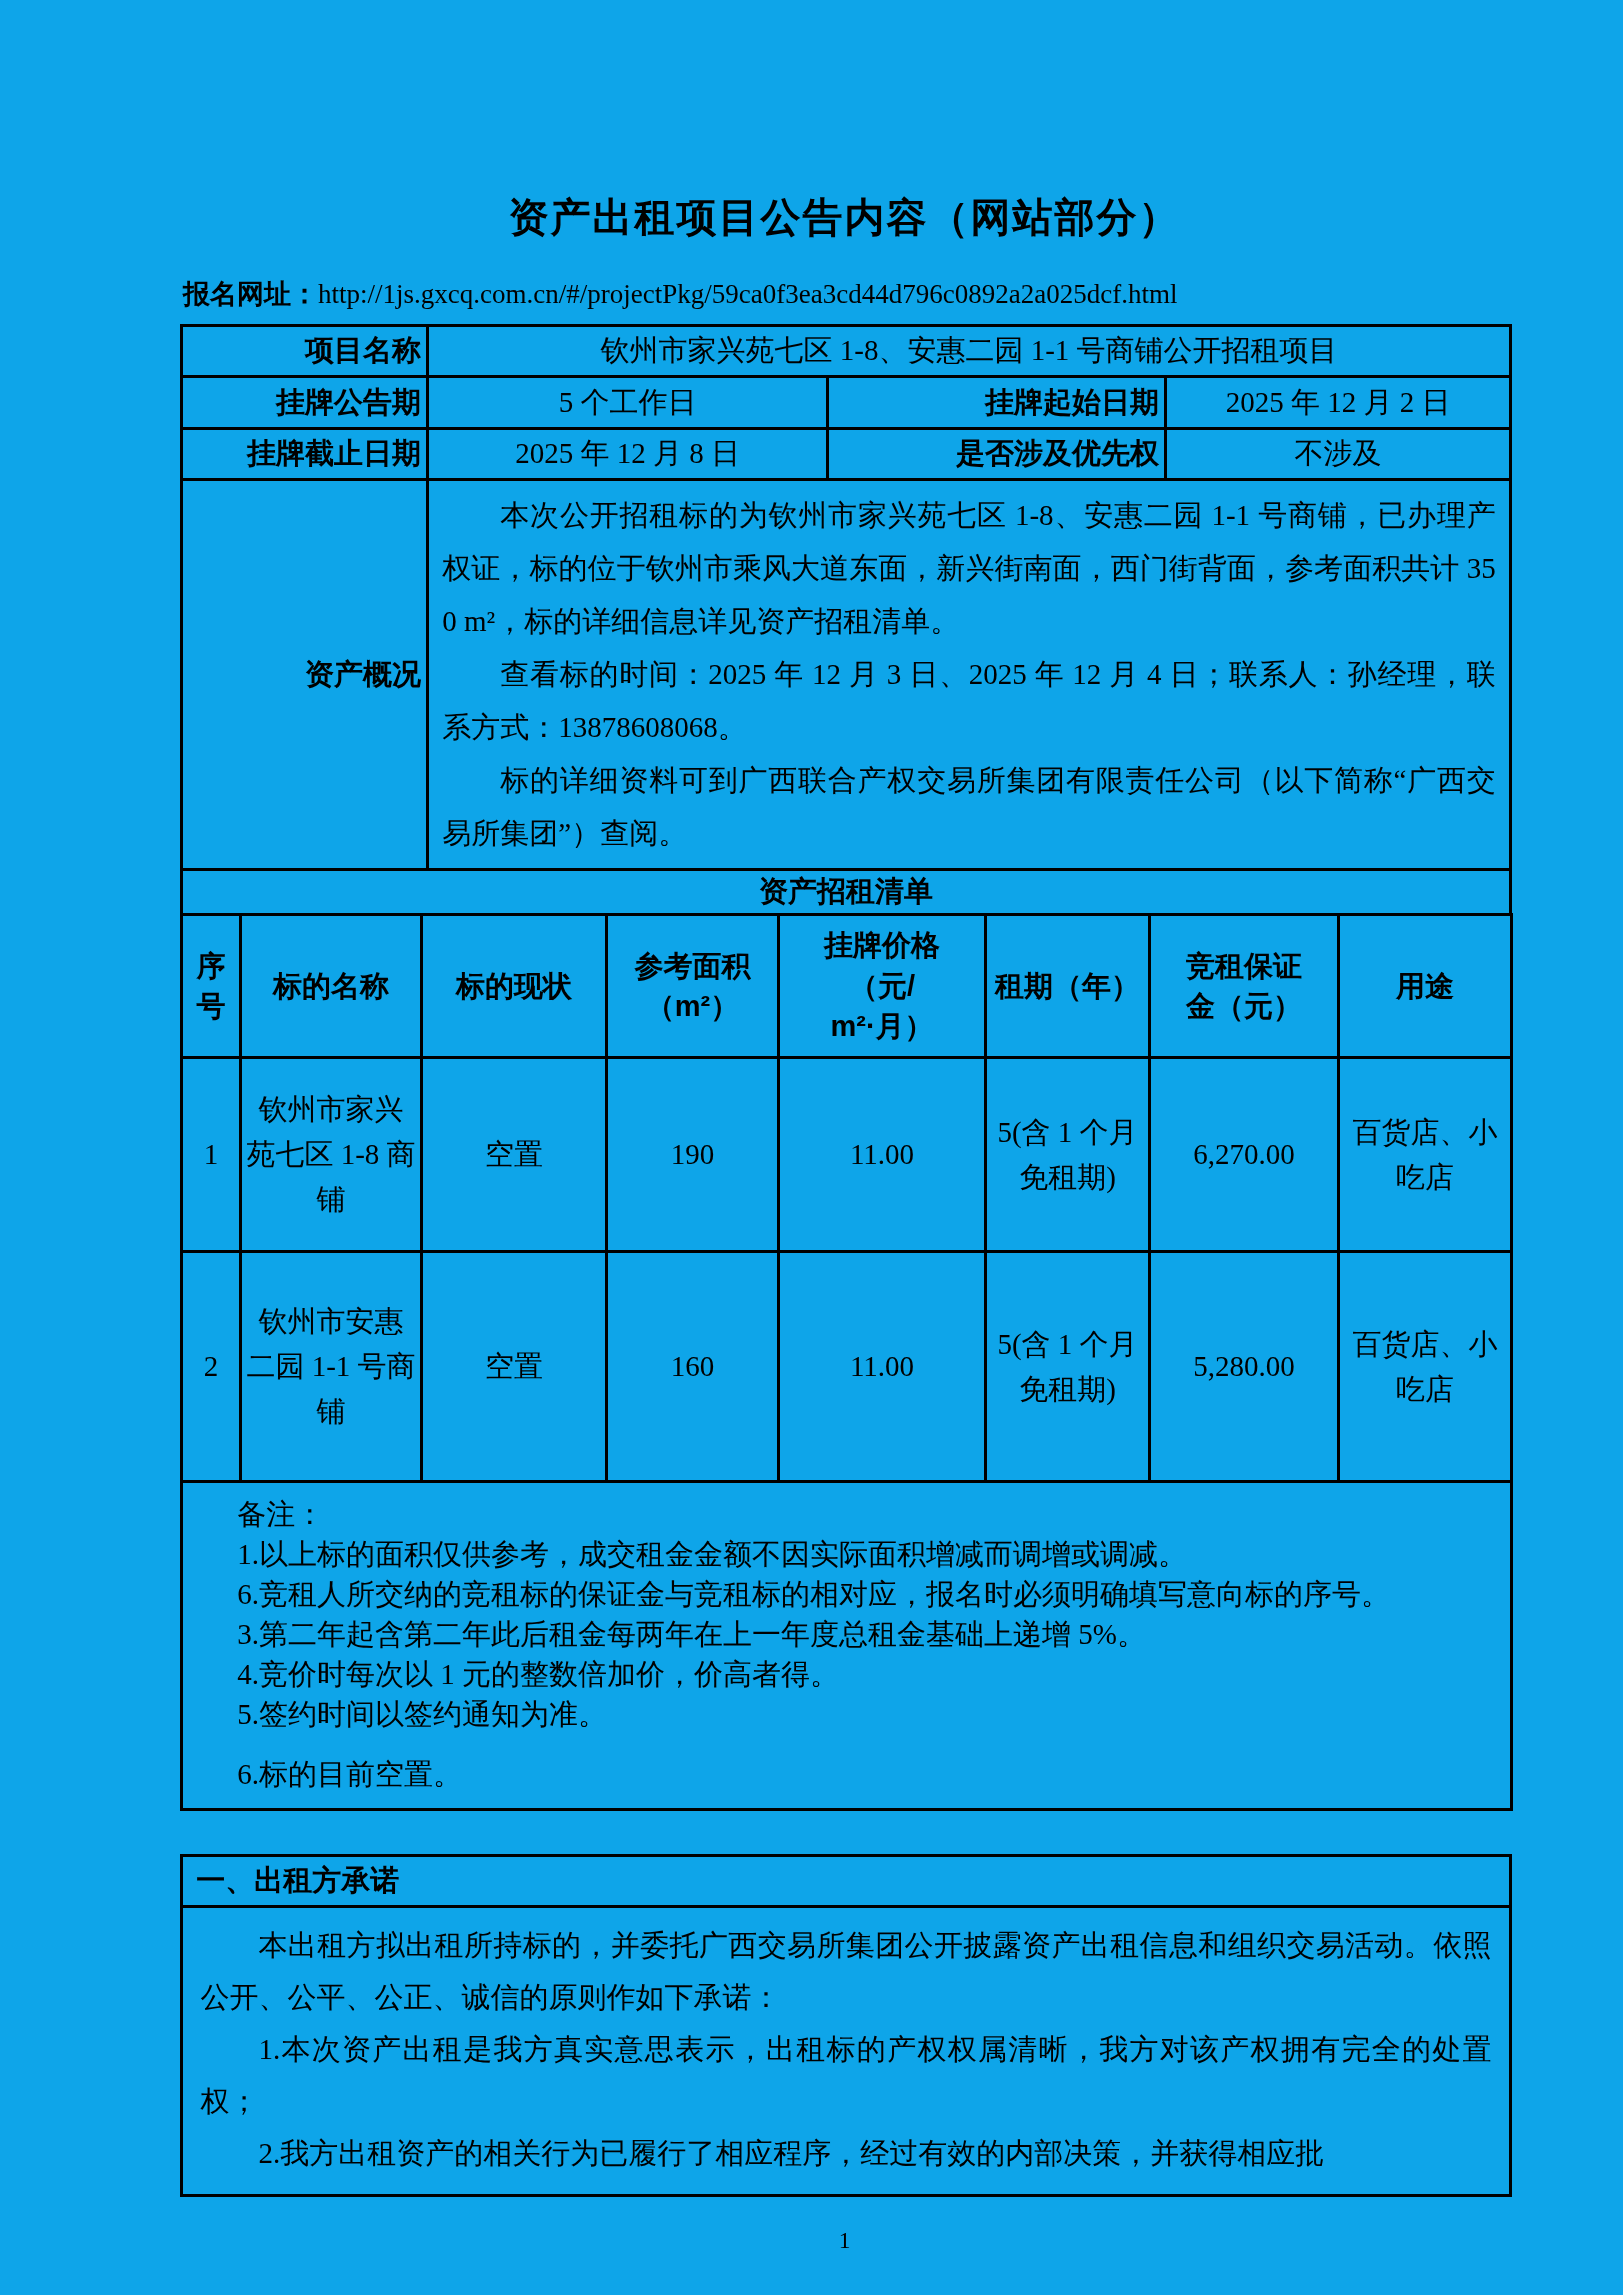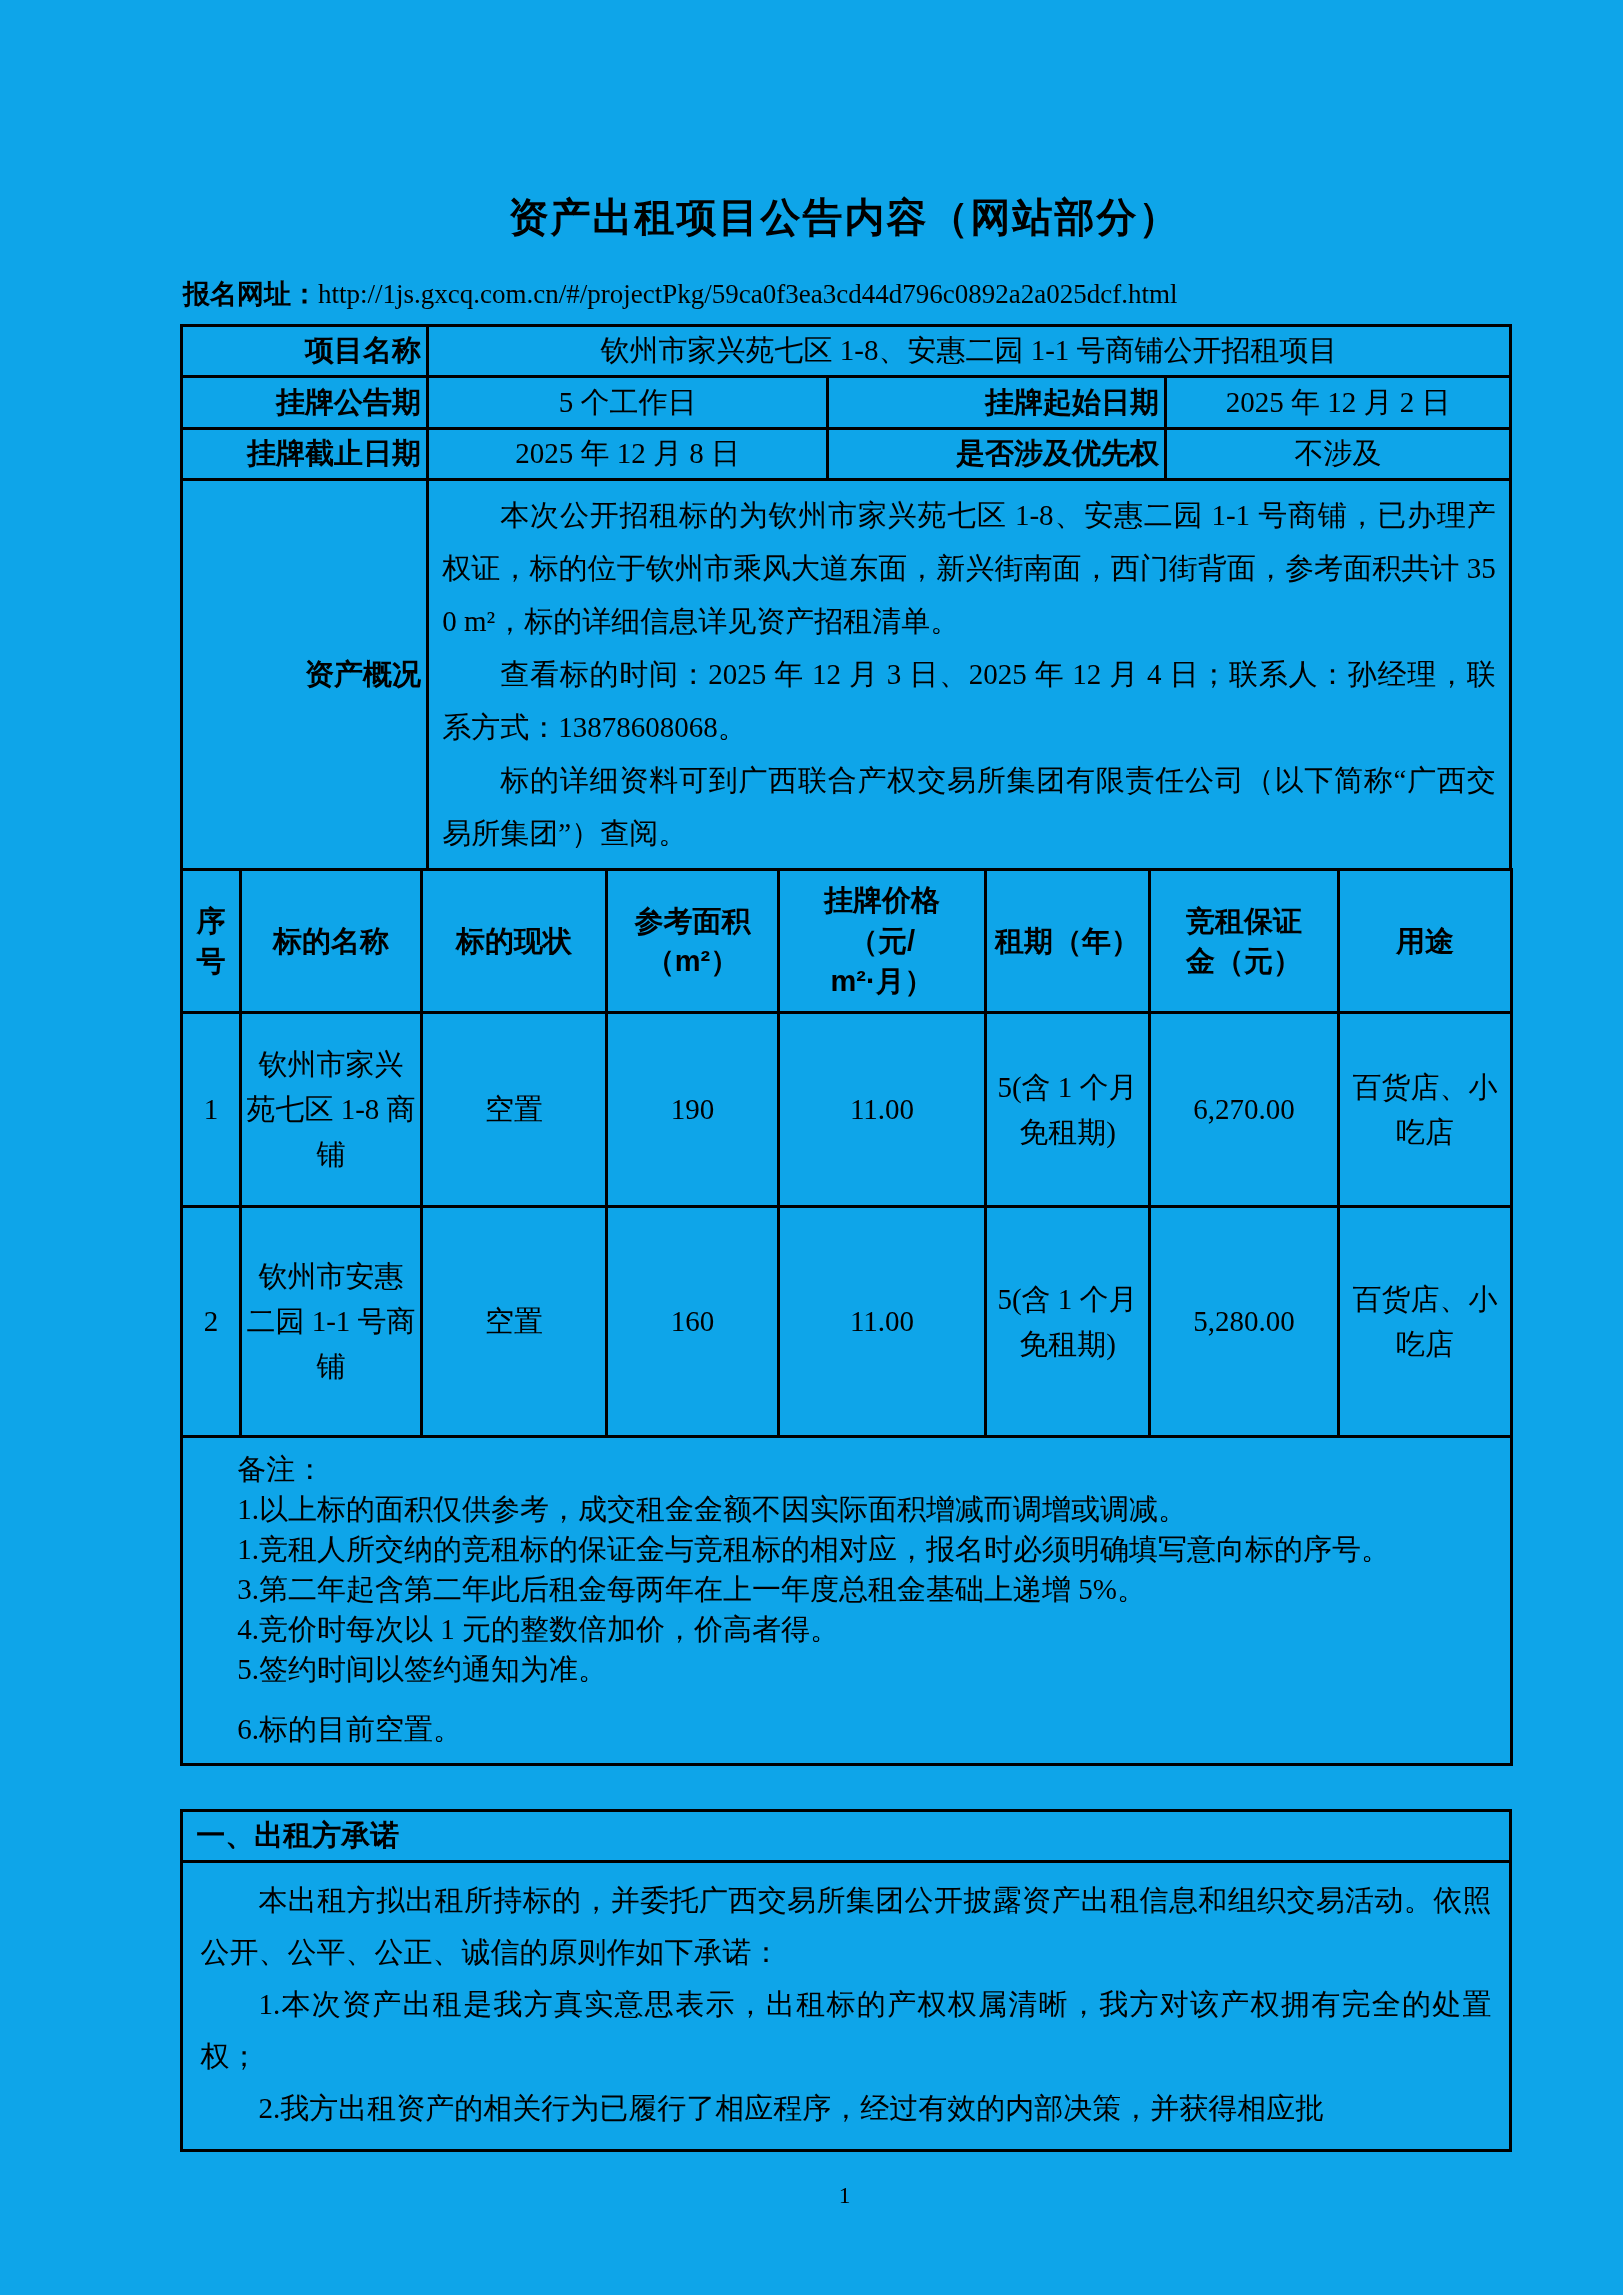--- a/index.html
+++ b/index.html
@@ -153,20 +153,23 @@
           <td class="lab">是否涉及优先权</td>
           <td class="val">不涉及</td>
         </tr>
         <tr>
           <td class="lab">资产概况</td>
           <td class="overviewCell" colspan="3">
             <p>本次公开招租标的为钦州市家兴苑七区 1-8、安惠二园 1-1 号商铺，已办理产权证，标的位于钦州市乘风大道东面，新兴街南面，西门街背面，参考面积共计 350 m²，标的详细信息详见资产招租清单。</p>
             <p>查看标的时间：2025 年 12 月 3 日、2025 年 12 月 4 日；联系人：孙经理，联系方式：13878608068。</p>
             <p>标的详细资料可到广西联合产权交易所集团有限责任公司（以下简称“广西交易所集团”）查阅。</p>
           </td>
+        </tr>
+        <tr class="listTitleRow">
+          <td class="listTitle" colspan="4">资产招租清单</td>
         </tr>
       </tbody>
     </table>
 
     <table class="tB">
       <colgroup>
         <col style="width:59px">
           <col style="width:181px">
           <col style="width:185px">
           <col style="width:172px">
@@ -207,21 +210,21 @@
           <td>160</td>
           <td>11.00</td>
           <td>5(含 1 个月免租期)</td>
           <td>5,280.00</td>
           <td>百货店、小吃店</td>
         </tr>
         <tr>
           <td class="notesCell" colspan="8">
             <div>备注：</div>
             <div>1.以上标的面积仅供参考，成交租金金额不因实际面积增减而调增或调减。</div>
-            <div>1.竞租人所交纳的竞租标的保证金与竞租标的相对应，报名时必须明确填写意向标的序号。</div>
+            <div>6.竞租人所交纳的竞租标的保证金与竞租标的相对应，报名时必须明确填写意向标的序号。</div>
             <div>3.第二年起含第二年此后租金每两年在上一年度总租金基础上递增 5%。</div>
             <div>4.竞价时每次以 1 元的整数倍加价，价高者得。</div>
             <div>5.签约时间以签约通知为准。</div>
             <div class="note-last">6.标的目前空置。</div>
           </td>
         </tr>
       </tbody>
     </table>
 
     <div class="gap"></div>

